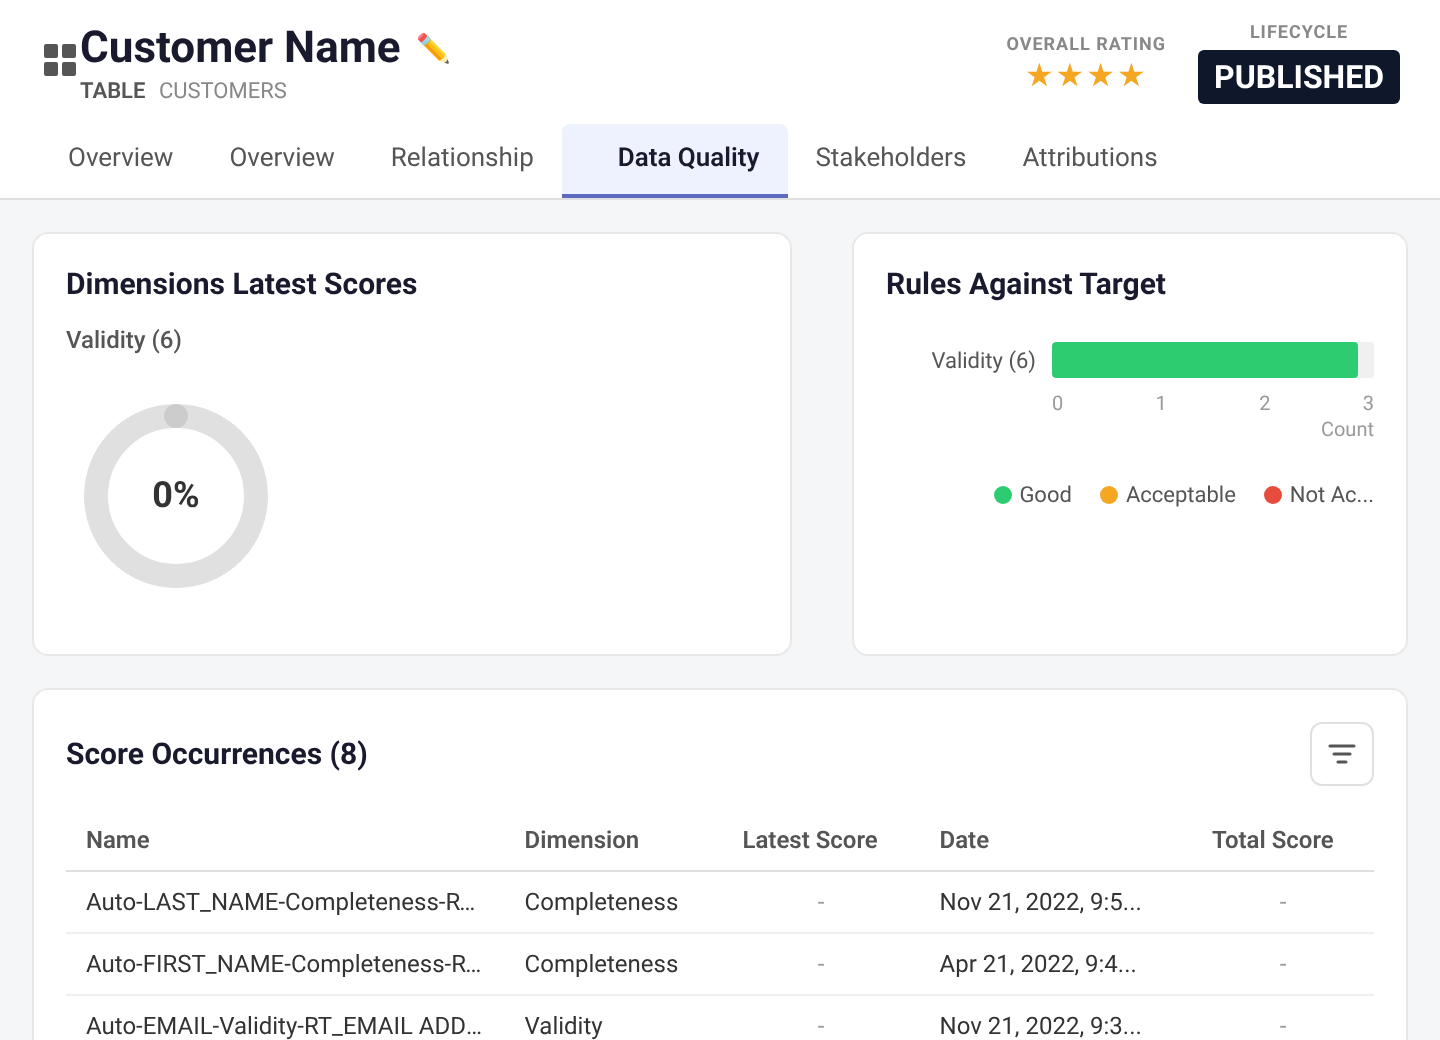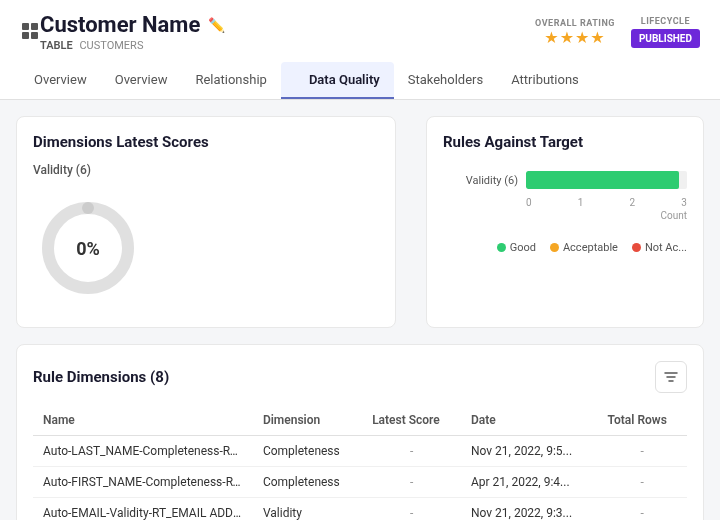--- a/index.html
+++ b/index.html
@@ -62,23 +62,23 @@
       color: #888;
       text-transform: uppercase;
       letter-spacing: 0.5px;
     }
     .stars {
       color: #f5a623;
       font-size: 16px;
       letter-spacing: 1px;
     }
     .lifecycle-badge {
-      background: #6d28d9;
+      background: #0f172a;
       color: #fff;
-      font-size: 10px;
+      font-size: 16px;
       font-weight: 700;
       padding: 4px 8px;
       border-radius: 3px;
       text-transform: uppercase;
     }
     .lifecycle-label {
       font-size: 9px;
       font-weight: 700;
       color: #888;
       text-transform: uppercase;
@@ -394,37 +394,37 @@
           <span>Not Ac...</span>
         </div>
       </div>
     </div>
 
   </div>
 
   <div class="table-panel">
     <div class="table-header-row">
       <div class="table-title">
-        <span>Rule Dimensions</span>
+        <span>Score Occurrences</span>
         <span> (</span><span>8</span><span>)</span>
       </div>
       <div class="filter-icon-btn">
         <svg width="16" height="16" viewBox="0 0 16 16" fill="none">
           <path d="M2 4h12M4 8h8M6 12h4" stroke="#555" stroke-width="1.5" stroke-linecap="round"></path>
         </svg>
       </div>
     </div>
     <table>
       <thead>
         <tr>
           <th>Name</th>
           <th>Dimension</th>
           <th>Latest Score</th>
           <th>Date</th>
-          <th>Total Rows</th>
+          <th>Total Score</th>
         </tr>
       </thead>
       <tbody id="table-body">
       <tr>
             <td class="" style="max-width: 195px; overflow: hidden; text-overflow: ellipsis; white-space: nowrap;">Auto-LAST_NAME-Completeness-RT_LA...</td>
             <td>Completeness</td>
             <td style="color: rgb(153, 153, 153); text-align: center;">-</td>
             <td>Nov 21, 2022, 9:5...</td>
             <td style="color: rgb(153, 153, 153); text-align: center;">-</td>
           </tr>

